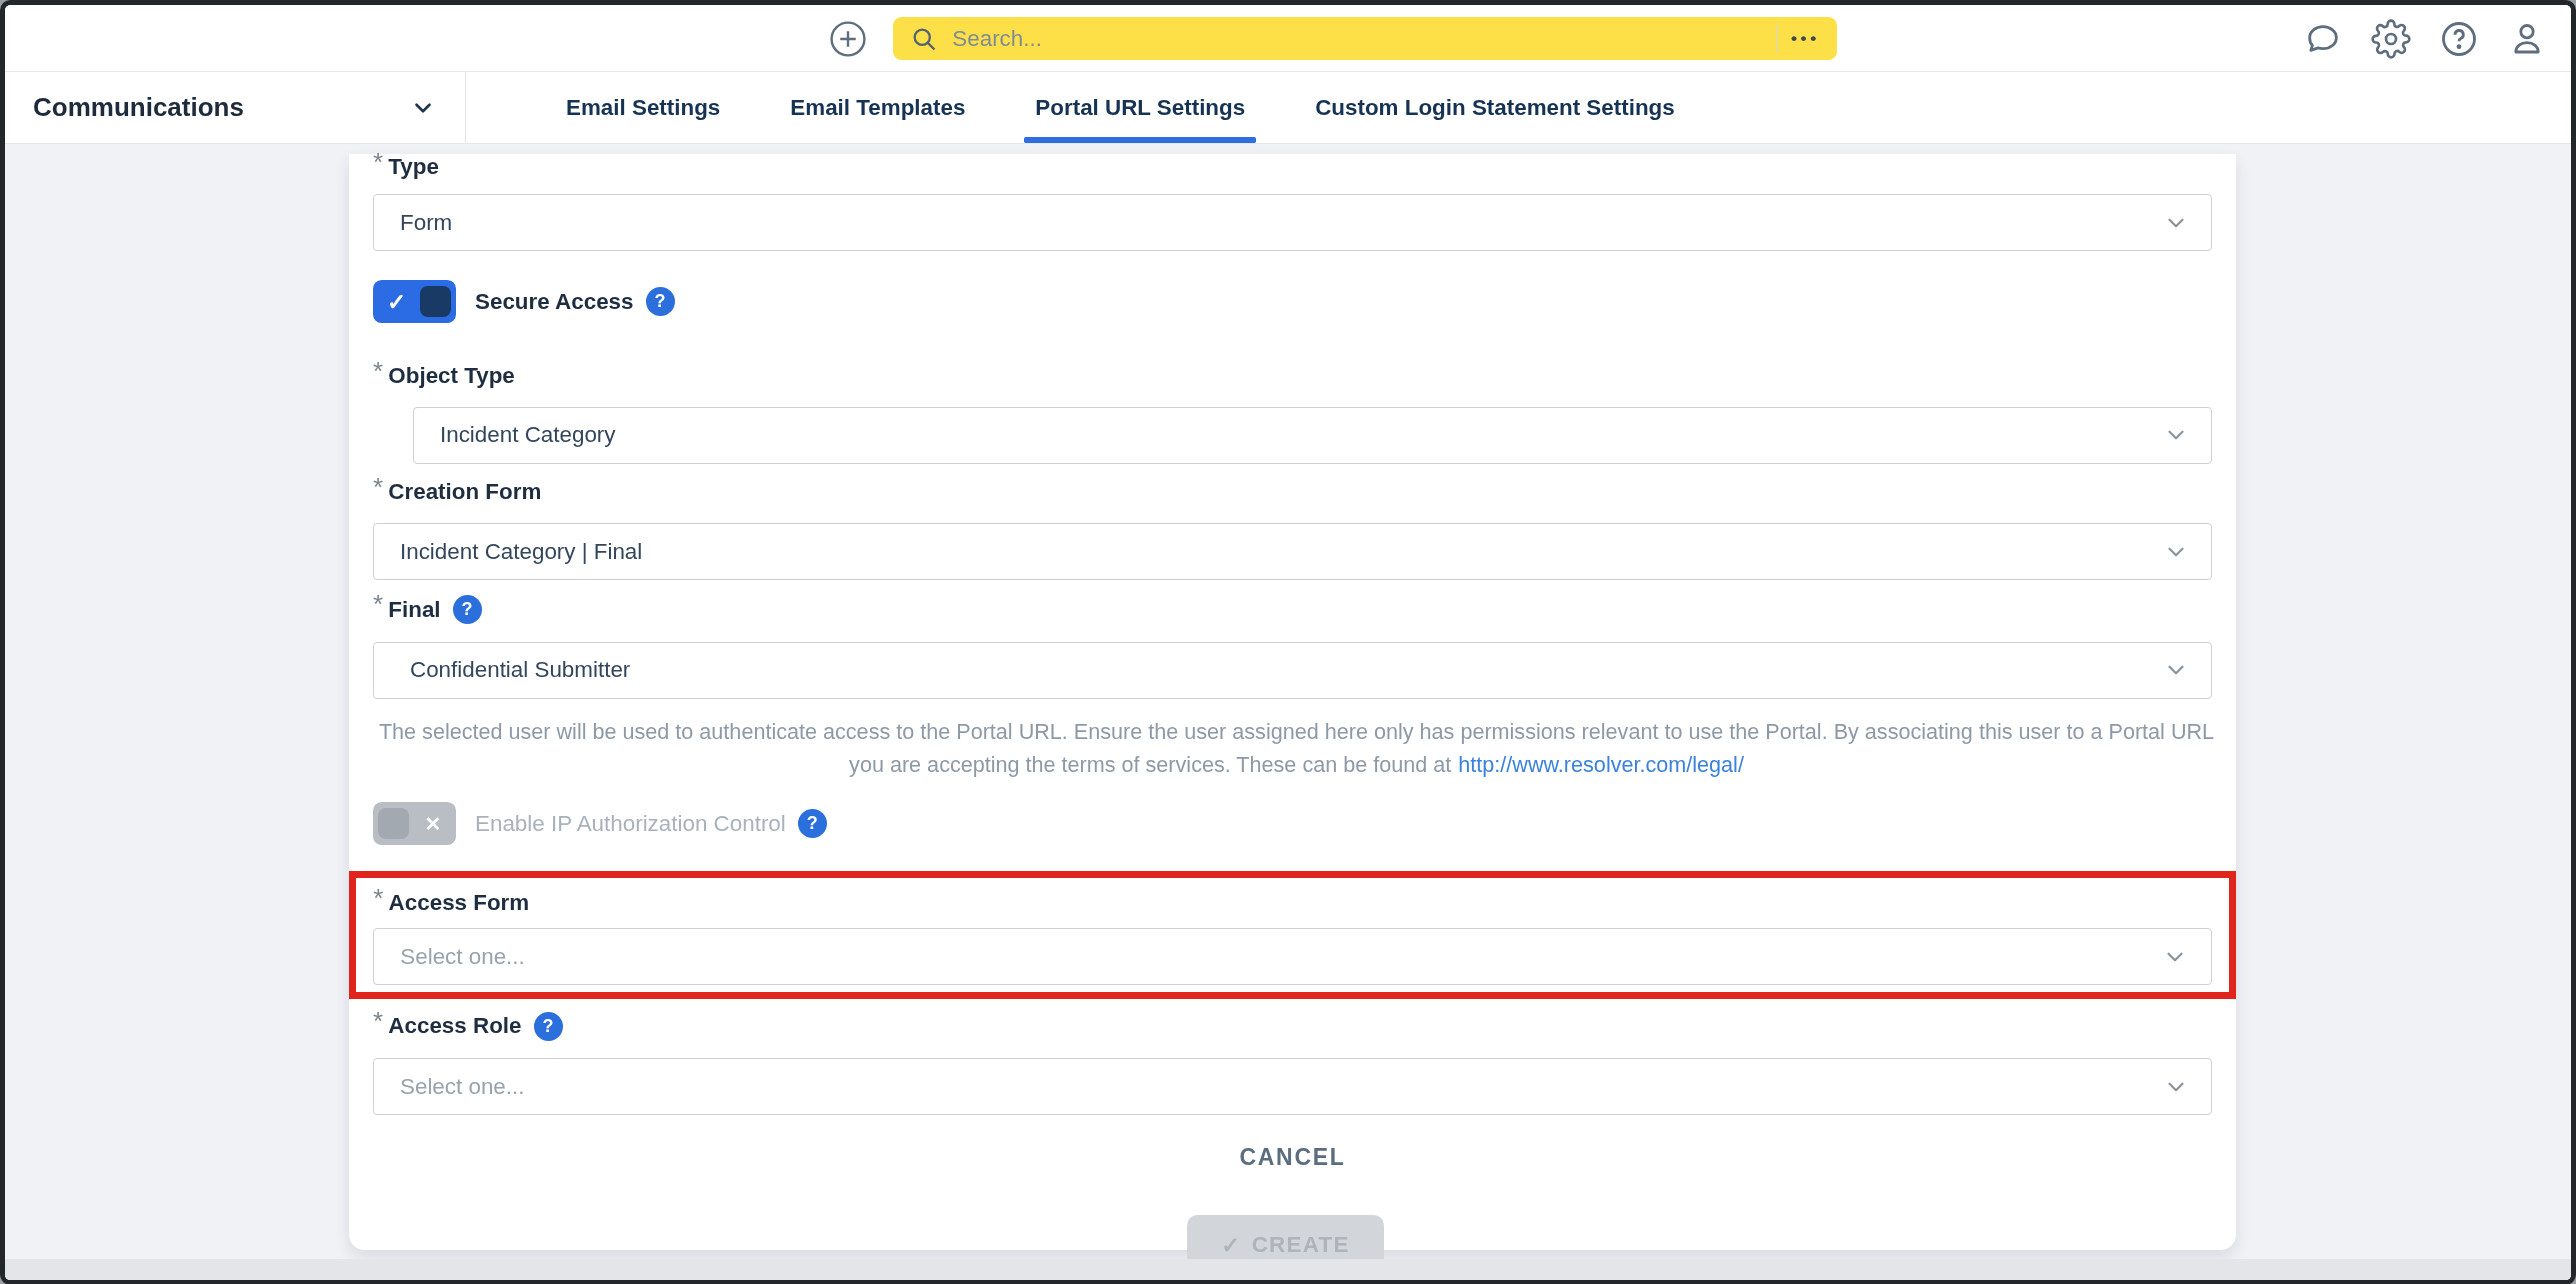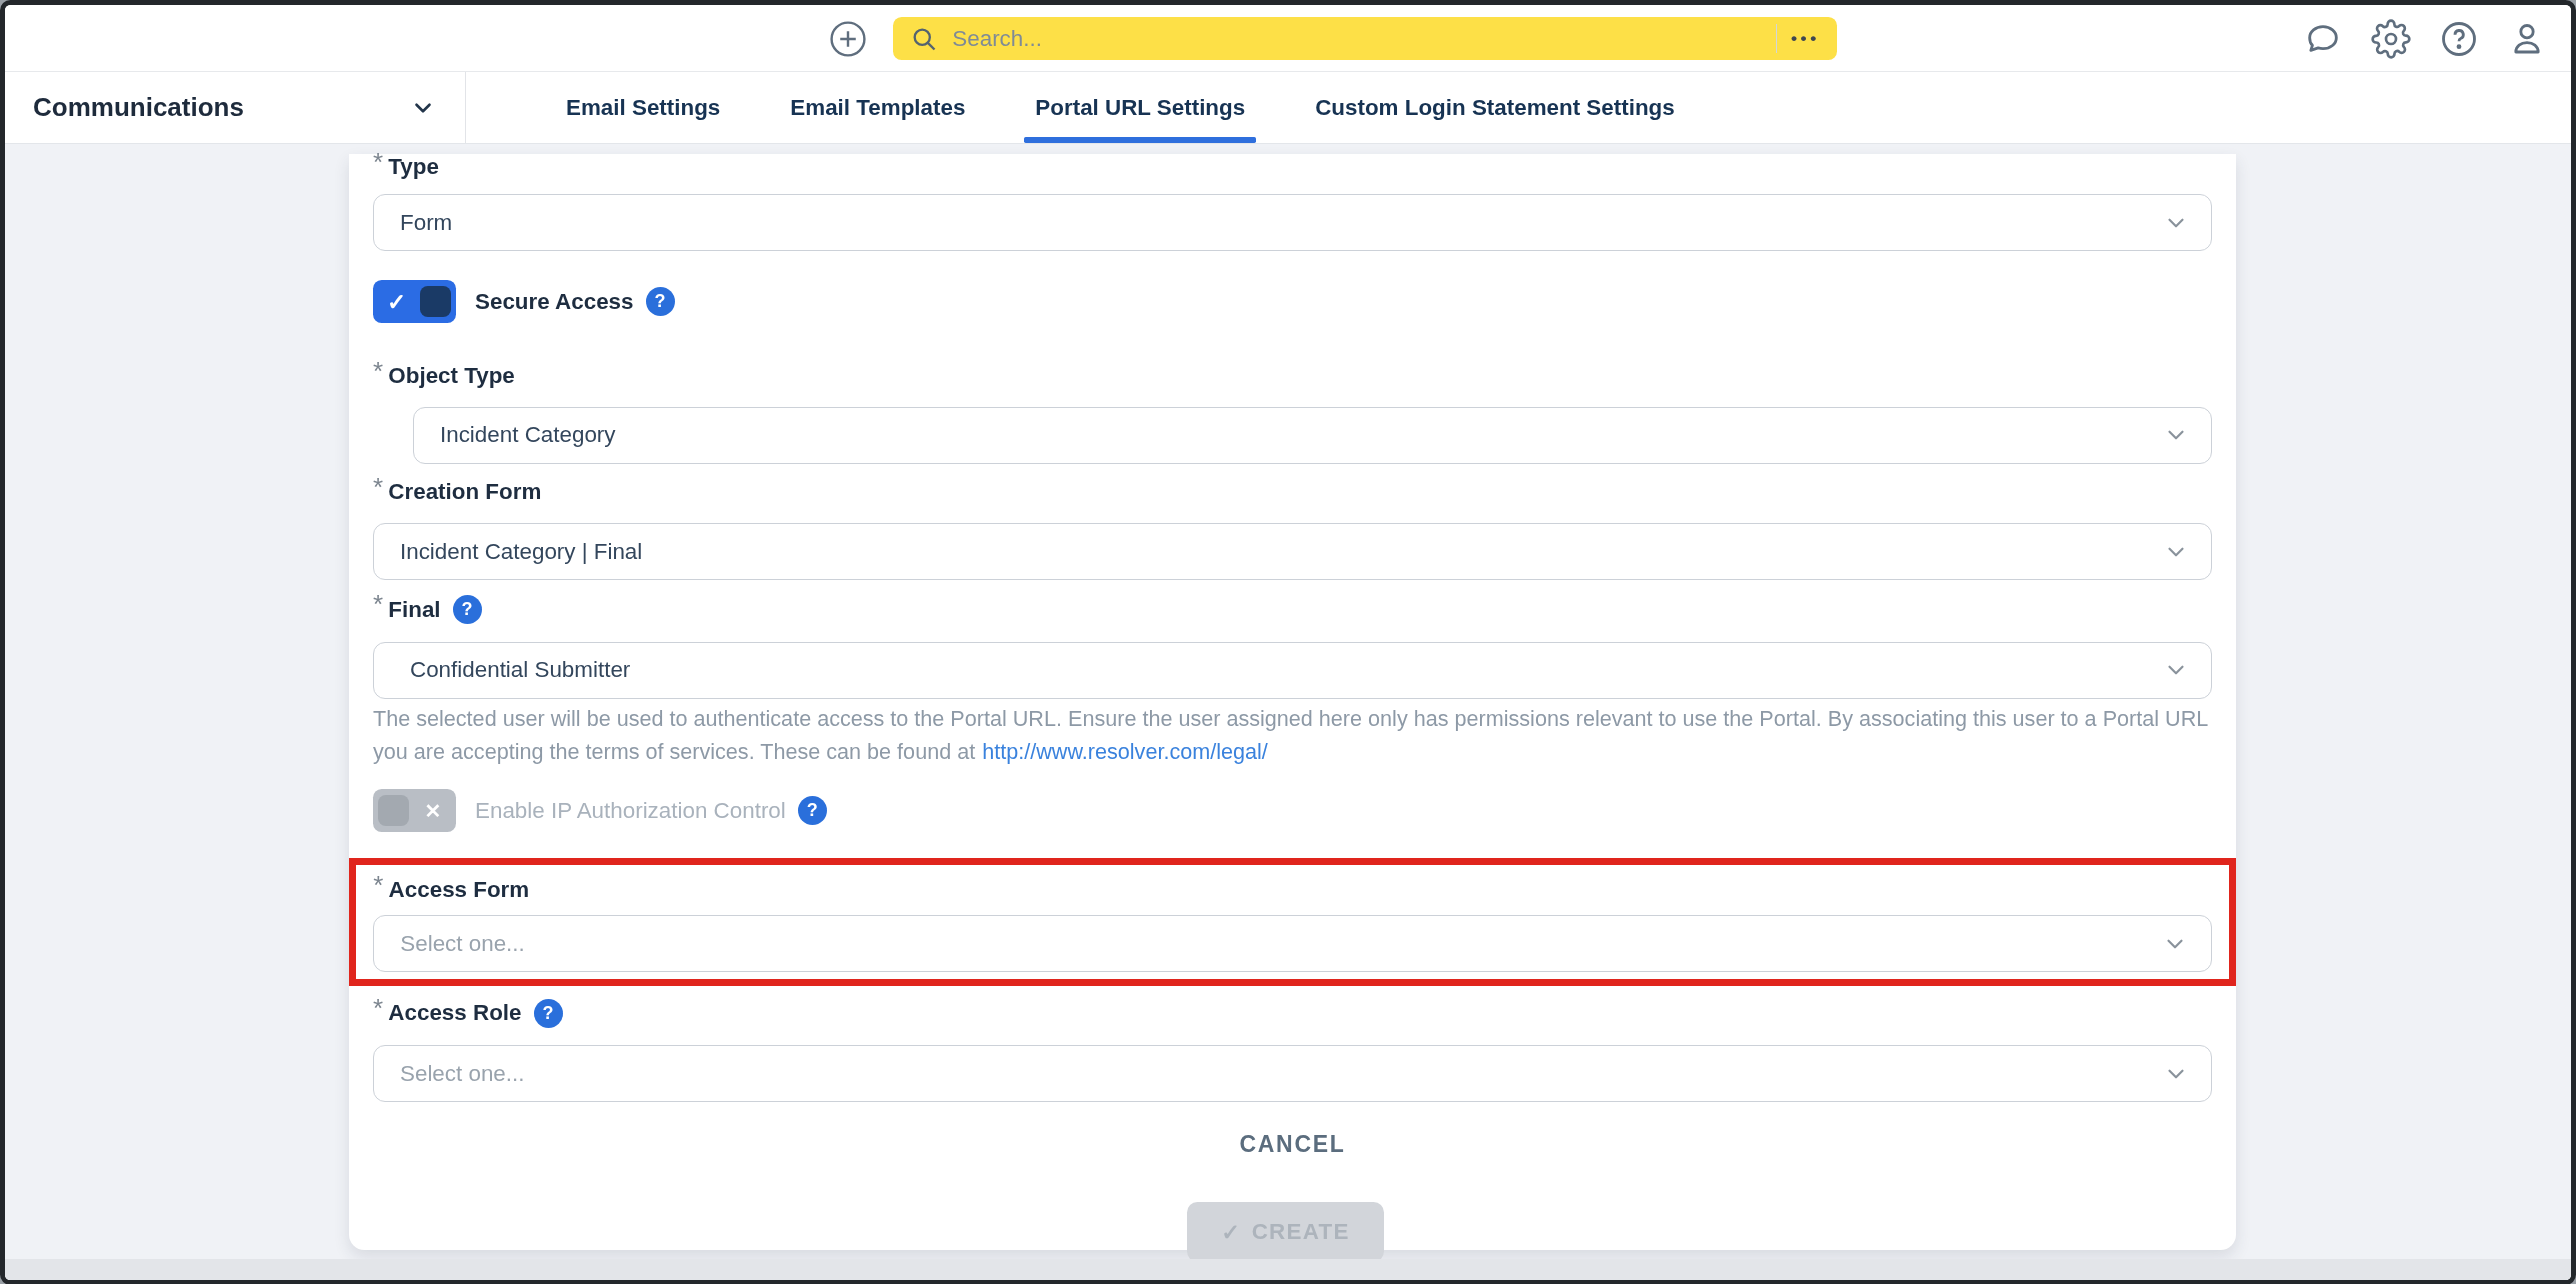--- a/index.html
+++ b/index.html
@@ -27,28 +27,28 @@
   .tab{position:relative;display:flex;align-items:center;padding:0 35px;font-size:22.4px;font-weight:700;color:#173353;cursor:pointer;text-align:right;}
   .tab.active::after{content:"";position:absolute;left:24px;right:24px;bottom:0;height:6px;background:#2f6fdd;border-radius:1.7px;}
   
   .main{position:absolute;top:139px;left:0;right:0;bottom:0;background:#f0f2f6;}
   .bottom-strip{position:absolute;left:0;right:0;bottom:0;height:21px;background:#e3e5e9;}
   .card{position:relative;margin-left:344px;width:1887px;height:1096px;background:#fff;border-radius:0 0 15.5px 15.5px;box-shadow:0 7px 15.5px rgba(40,50,70,.12);padding:0 24px;}
   
   .field-label{display:flex;align-items:center;font-size:22.4px;font-weight:700;color:#1e2d40;height:26px;}
   .req{color:#7c858f;font-weight:400;font-size:26px;position:relative;top:-5.2px;margin-right:5.2px;}
   .help{width:29px;height:29px;border-radius:50%;background:#2a6fdb;color:#fff;font-size:18px;font-weight:700;display:inline-flex;align-items:center;justify-content:center;margin-left:12px;cursor:pointer;flex:0 0 auto;}
-  .select{height:57px;border:0.9px solid #ccd1d8;border-radius:12px;background:#fff;display:flex;align-items:center;justify-content:space-between;padding:0 22.4px 0 26px;font-size:22.4px;color:#33465c;cursor:pointer;}
+  .select{height:57px;border:0.9px solid #ccd1d8;border-radius:4px;background:#fff;display:flex;align-items:center;justify-content:space-between;padding:0 22.4px 0 26px;font-size:22.4px;color:#33465c;cursor:pointer;}
   .select .ph{color:#99a3ad;}
   .mt-label1{margin-top:10.4px;} .mt-sel1{margin-top:14px;}
   .toggle-row{margin-top:29px;display:flex;align-items:center;}
   .mt-label2{margin-top:40px;} .mt-sel2{margin-top:17.3px;margin-left:40px;}
   .mt-label3{margin-top:15.5px;} .mt-sel3{margin-top:18px;}
   .mt-label4{margin-top:16.4px;} .mt-sel4{margin-top:19px;padding-left:36px;}
-  .helper{margin-top:3px;width:1847px;font-size:21.6px;line-height:33px;color:#8d99a6;}
+  .helper{margin-top:16px;width:1847px;font-size:21.6px;line-height:33px;color:#8d99a6;text-align:center;}
   .helper a{color:#3a82dd;text-decoration:none;margin-left:7px;cursor:pointer;}
   .toggle-row2{margin-top:21.6px;display:flex;align-items:center;}
   .toggle{position:relative;width:83px;height:43px;border-radius:8.6px;cursor:pointer;flex:0 0 auto;}
   .toggle.on{background:#2b6ce4;}
   .toggle.on .knob{position:absolute;right:5.2px;top:6px;width:31px;height:31px;border-radius:7.8px;background:#1a3a66;}
   .toggle.on .mark{position:absolute;left:14px;top:50%;transform:translateY(-50%);color:#fff;font-size:23px;font-weight:700;}
   .toggle.off{background:#b9bec5;}
   .toggle.off .knob{position:absolute;left:5.2px;top:6px;width:31px;height:31px;border-radius:7.8px;background:#a3a9b0;}
   .toggle.off .mark{position:absolute;right:14.7px;top:50%;transform:translateY(-50%);color:#fff;font-size:20px;font-weight:700;}
   .toggle-label{font-size:22.4px;font-weight:700;color:#1e2d40;margin-left:19px;display:flex;align-items:center;}

